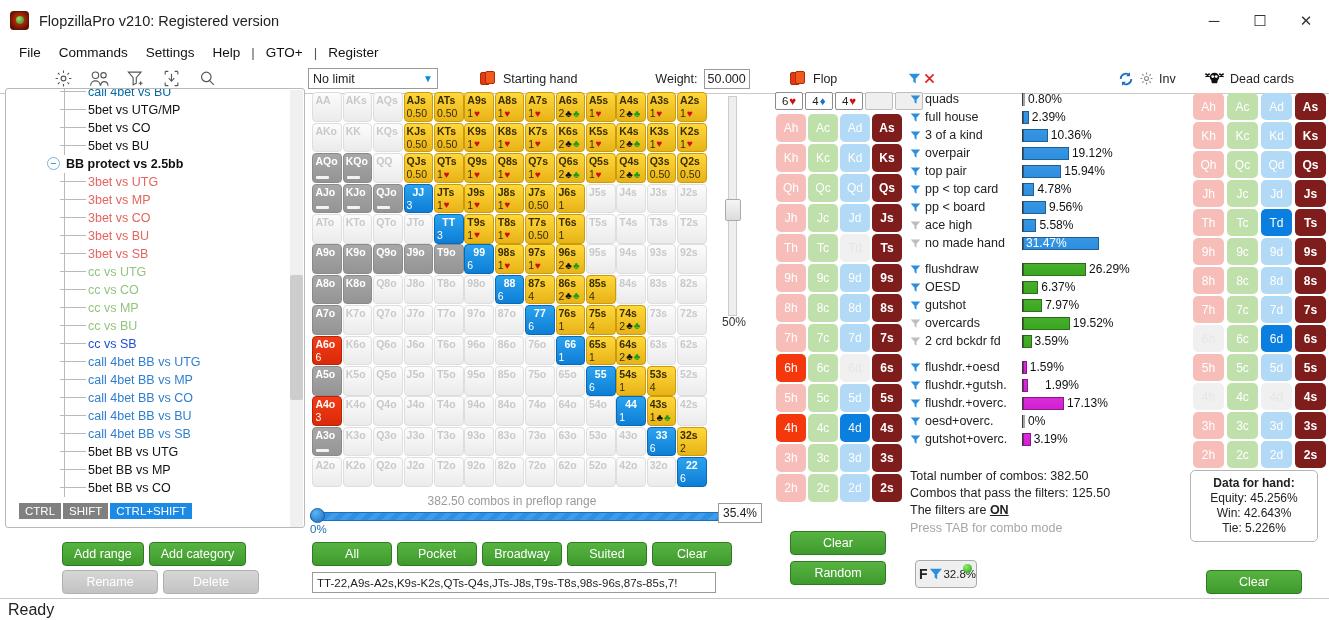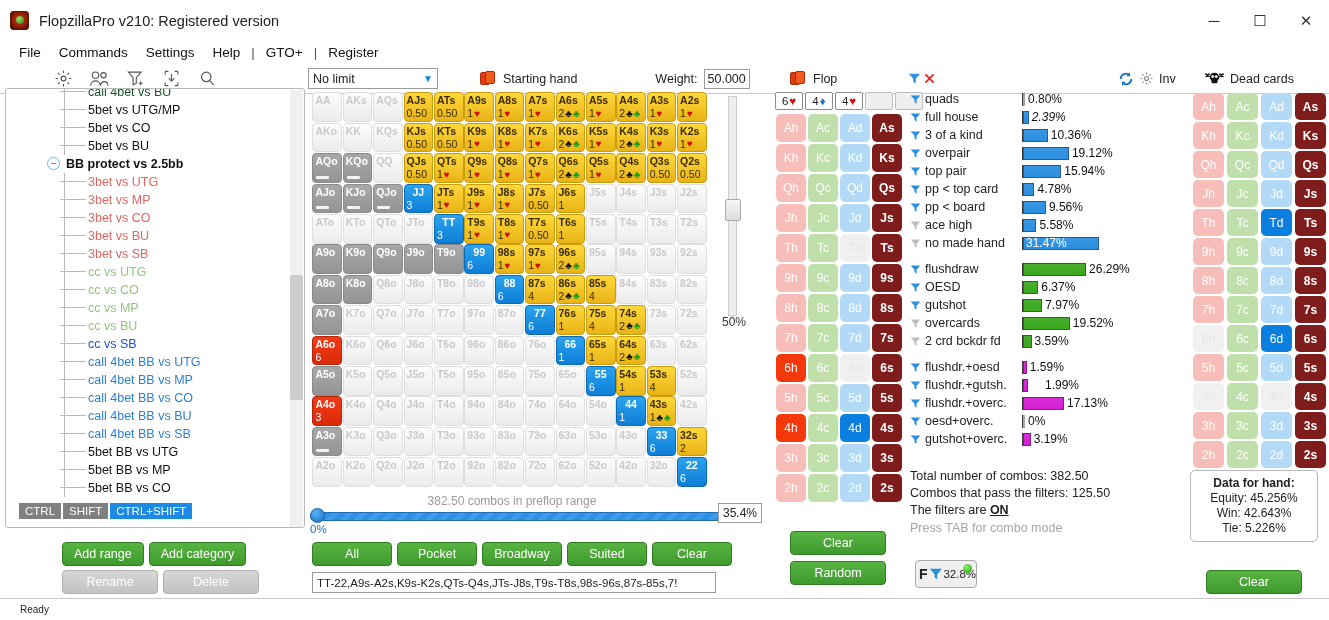--- a/index.html
+++ b/index.html
@@ -154,21 +154,21 @@
     grid-template-rows:repeat(13,29px);}
   #deadgrid .card{width:31px;height:27px;margin:1px;}
   #databox{position:absolute;left:1190px;top:470px;width:128px;height:72px;border:1px solid #b6b6b6;
     border-radius:5px;background:#fff;display:flex;flex-direction:column;align-items:center;
     justify-content:center;font-size:12px;line-height:15px;}
   #databox .t{font-weight:bold;}
   #dead-clear{position:absolute;left:1206px;top:570px;width:96px;}
 
   
   #statusbar{position:absolute;left:0;bottom:0;width:1329px;height:22px;border-top:1px solid #c9c9c9;
-    display:flex;align-items:center;padding-left:20px;font-size:10px;color:#222;background:#fff;}
+    display:flex;align-items:center;padding-left:8px;font-size:16px;color:#222;background:#fff;}
 </style>
 </head>
 <body>
 
 <div id="titlebar">
   <div id="app-icon"></div>
   <div id="title-text">FlopzillaPro v210: Registered version</div>
   <div id="winbtns">
     <div class="winbtn">─</div>
     <div class="winbtn">☐</div>
@@ -282,21 +282,21 @@
 </div>
 
 <div id="leftpane">
   <div id="tree-box">
     <div id="tree-inner">
         <div class="tnode">
           <span class="ind" style="width: 80px;">
             <span style="position: absolute; right: 0px; top: 8px; width: 26px; height: 1px; background: rgb(185, 185, 185);"></span>
             <span style="position: absolute; left: 58px; top: 0px; width: 1px; height: 18px; background: rgb(185, 185, 185);"></span>
           </span>
-          <span class="tlabel" style="color: #14532d;">call 4bet vs BU</span>
+          <span class="tlabel" style="color: #0369a1;">call 4bet vs BU</span>
         </div>
         <div class="tnode">
           <span class="ind" style="width: 80px;">
             <span style="position: absolute; right: 0px; top: 8px; width: 26px; height: 1px; background: rgb(185, 185, 185);"></span>
             <span style="position: absolute; left: 58px; top: 0px; width: 1px; height: 18px; background: rgb(185, 185, 185);"></span>
           </span>
           <span class="tlabel" style="color: rgb(17, 17, 17);">5bet vs UTG/MP</span>
         </div>
         <div class="tnode">
           <span class="ind" style="width: 80px;">
@@ -1336,21 +1336,21 @@
     <div class="frow">
       <div class="fname">
         <svg viewBox="0 0 16 16" class="funnel">
           <path d="M1 2h14l-5.5 6.4V14L6.5 12V8.4z" fill="#2b8fe0"></path>
         </svg>
         <span>full house</span>
       </div>
       <div class="barwrap">
         <div class="bartrack"></div>
         <div class="bar" style="width: 5.736px; background: linear-gradient(rgba(43, 143, 224, 0.933), rgb(43, 143, 224));"></div>
-        <span class="bval" style="left: 9.736px; font-style: italic;">2.39%</span>
+        <span class="bval" style="left: 9.736px;">2.39%</span>
       </div>
     </div>
     <div class="frow">
       <div class="fname">
         <svg viewBox="0 0 16 16" class="funnel">
           <path d="M1 2h14l-5.5 6.4V14L6.5 12V8.4z" fill="#2b8fe0"></path>
         </svg>
         <span>3 of a kind</span>
       </div>
       <div class="barwrap">

